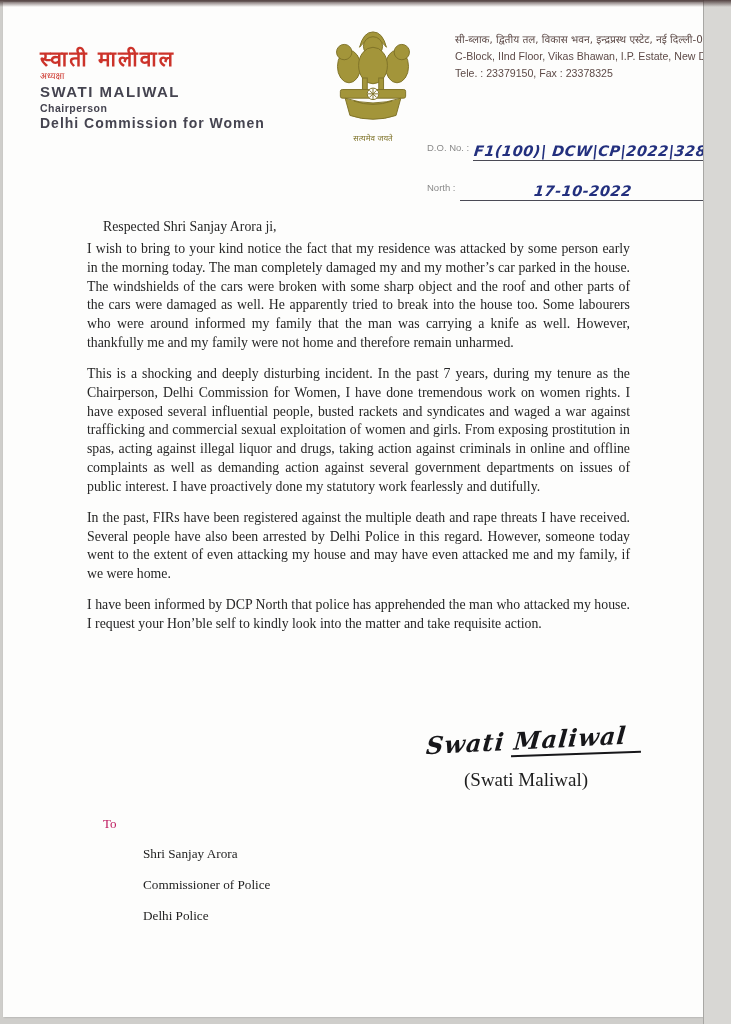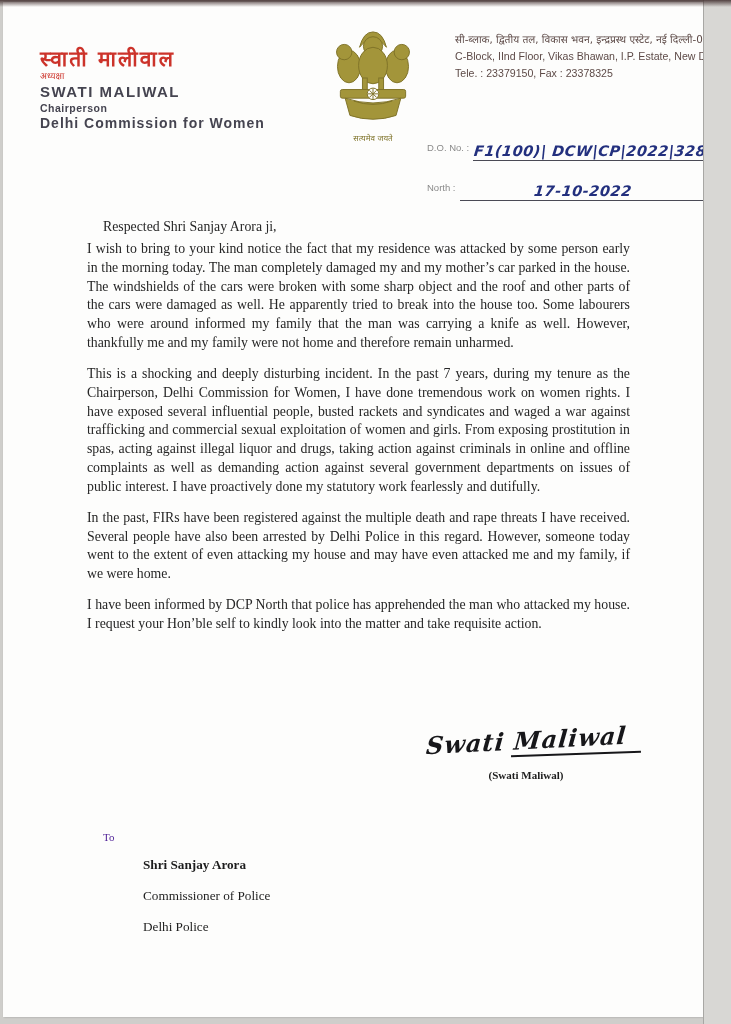--- a/index.html
+++ b/index.html
@@ -67,28 +67,28 @@
   
   .sig-block { position: absolute; right: 62px; top: 724px; width: 230px; text-align: center; }
   .sig-script {
     font-family: "DejaVu Serif", serif;
     font-style: italic; font-weight: bold;
     font-size: 24px; color: #17171a;
     transform: rotate(-3deg) skewX(-8deg);
     display: inline-block; letter-spacing: 1px;
   }
   .sig-underline { width: 130px; height: 2px; background: #17171a; margin: -2px 0 0 auto; transform: rotate(-2deg); }
-  .sig-name { font-size: 11px; font-weight: bold; color: #1d1d1d; margin-top: 14px; }
+  .sig-name { font-size: 19px; font-weight: normal; color: #1d1d1d; margin-top: 14px; }
 
   
   .to-block { position: absolute; left: 100px; top: 814px; }
-  .to-label { font-size: 11px; color: #4c1d95; margin-top: 15px; }
+  .to-label { font-size: 13px; color: #be185d; }
   .recipient-lines { margin-left: 40px; margin-top: 14px; }
   .recipient-lines div { font-size: 13.2px; color: #1d1d1d; margin-bottom: 15px; }
-  .recipient-name { font-weight: bold; }
+  .recipient-name { font-weight: normal; }
 </style>
 </head>
 <body>
 
 <div class="paper">
 
   <div class="header-left">
     <div class="name-hi hindi">स्वाती मालीवाल</div>
     <div class="title-hi hindi">अध्यक्षा</div>
     <div class="name-en">SWATI MALIWAL</div>

